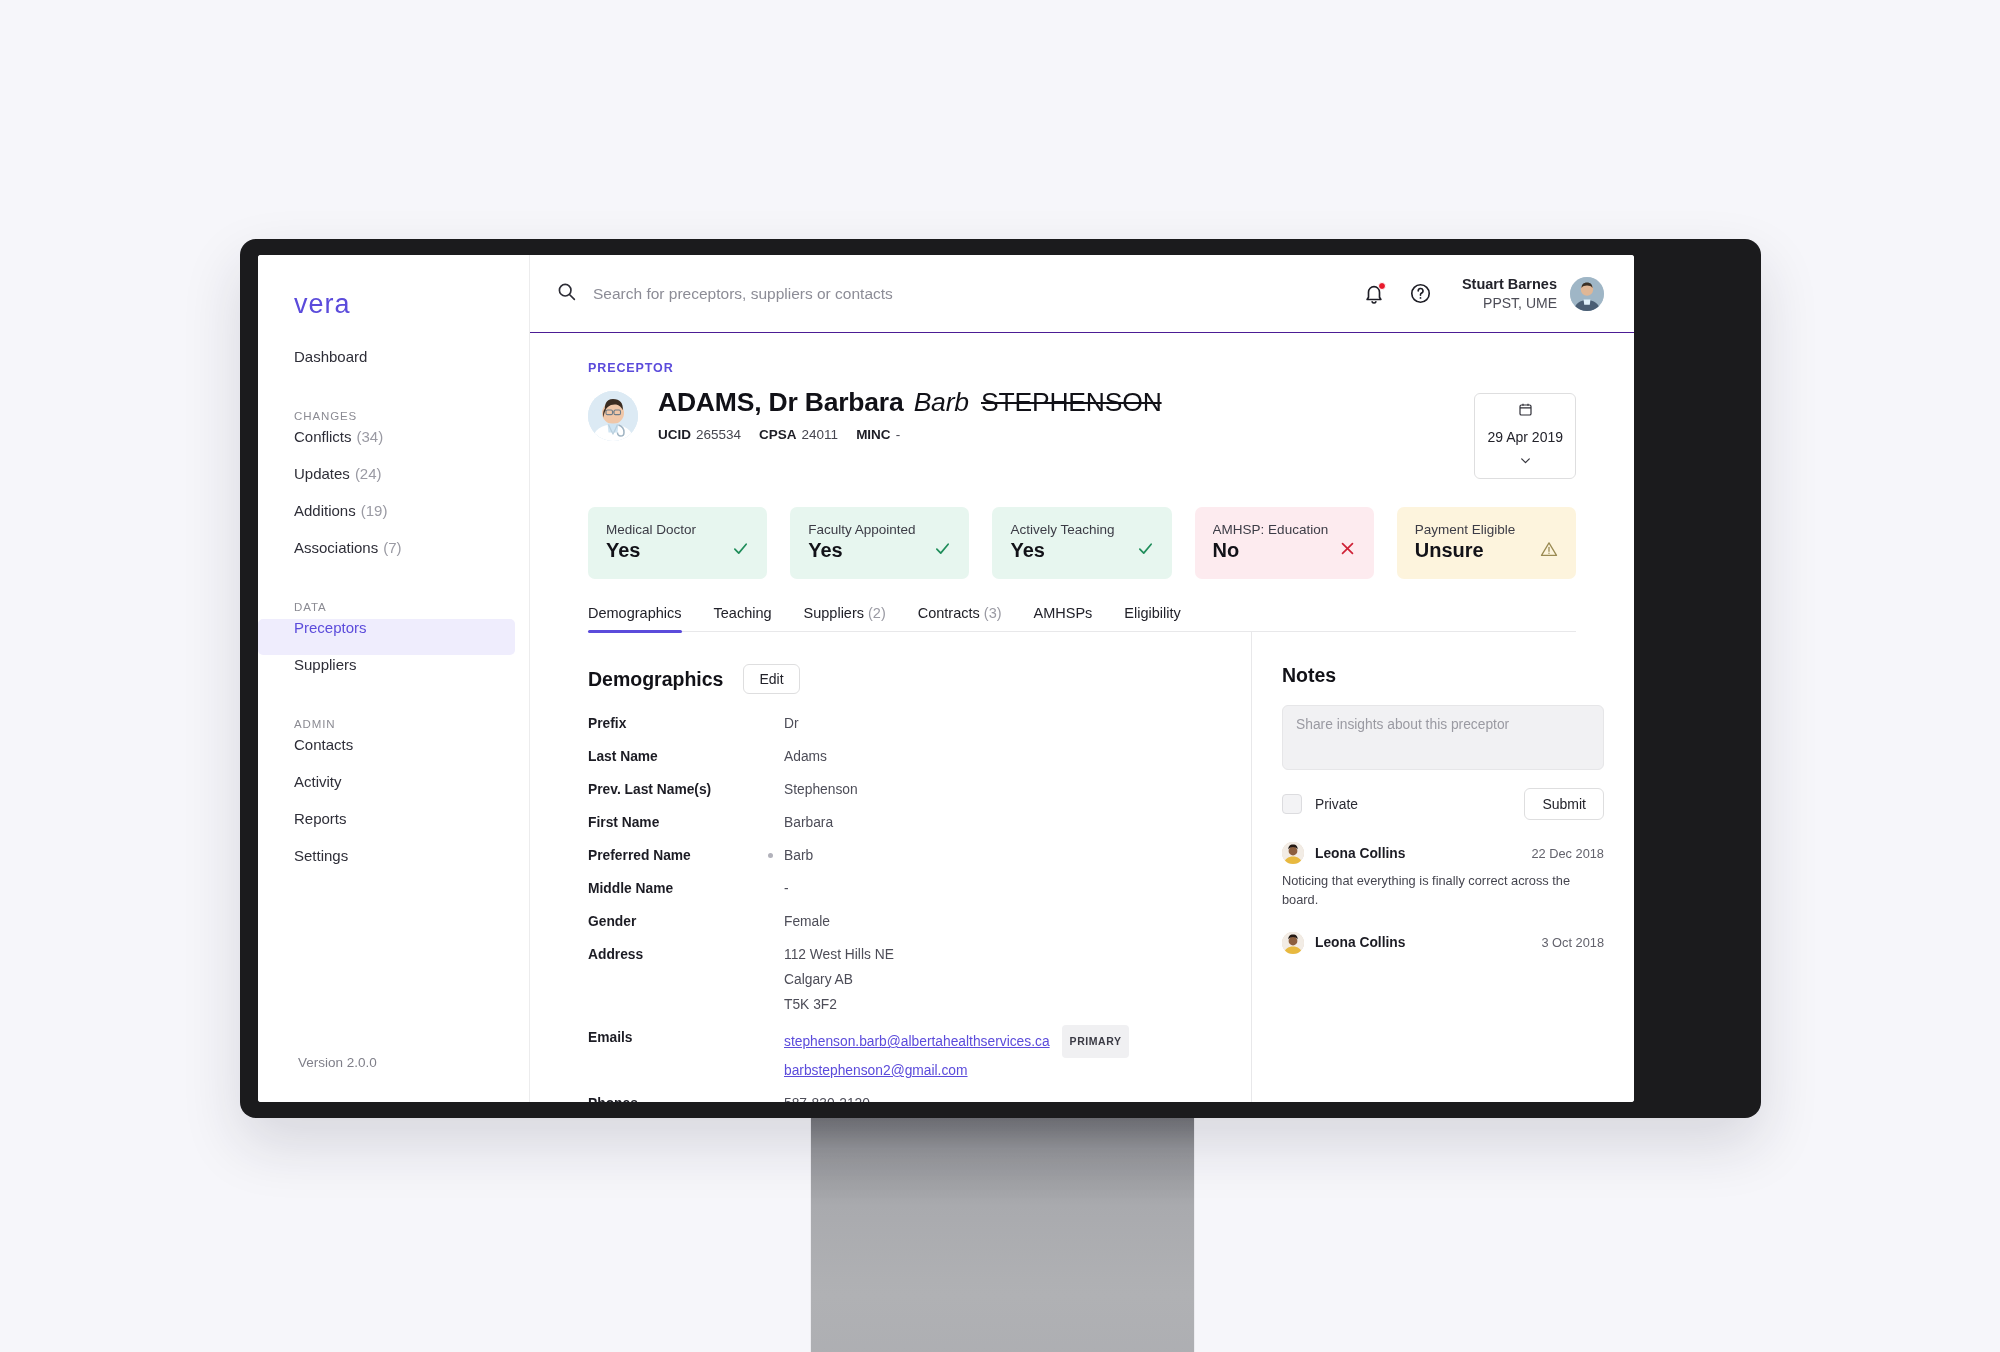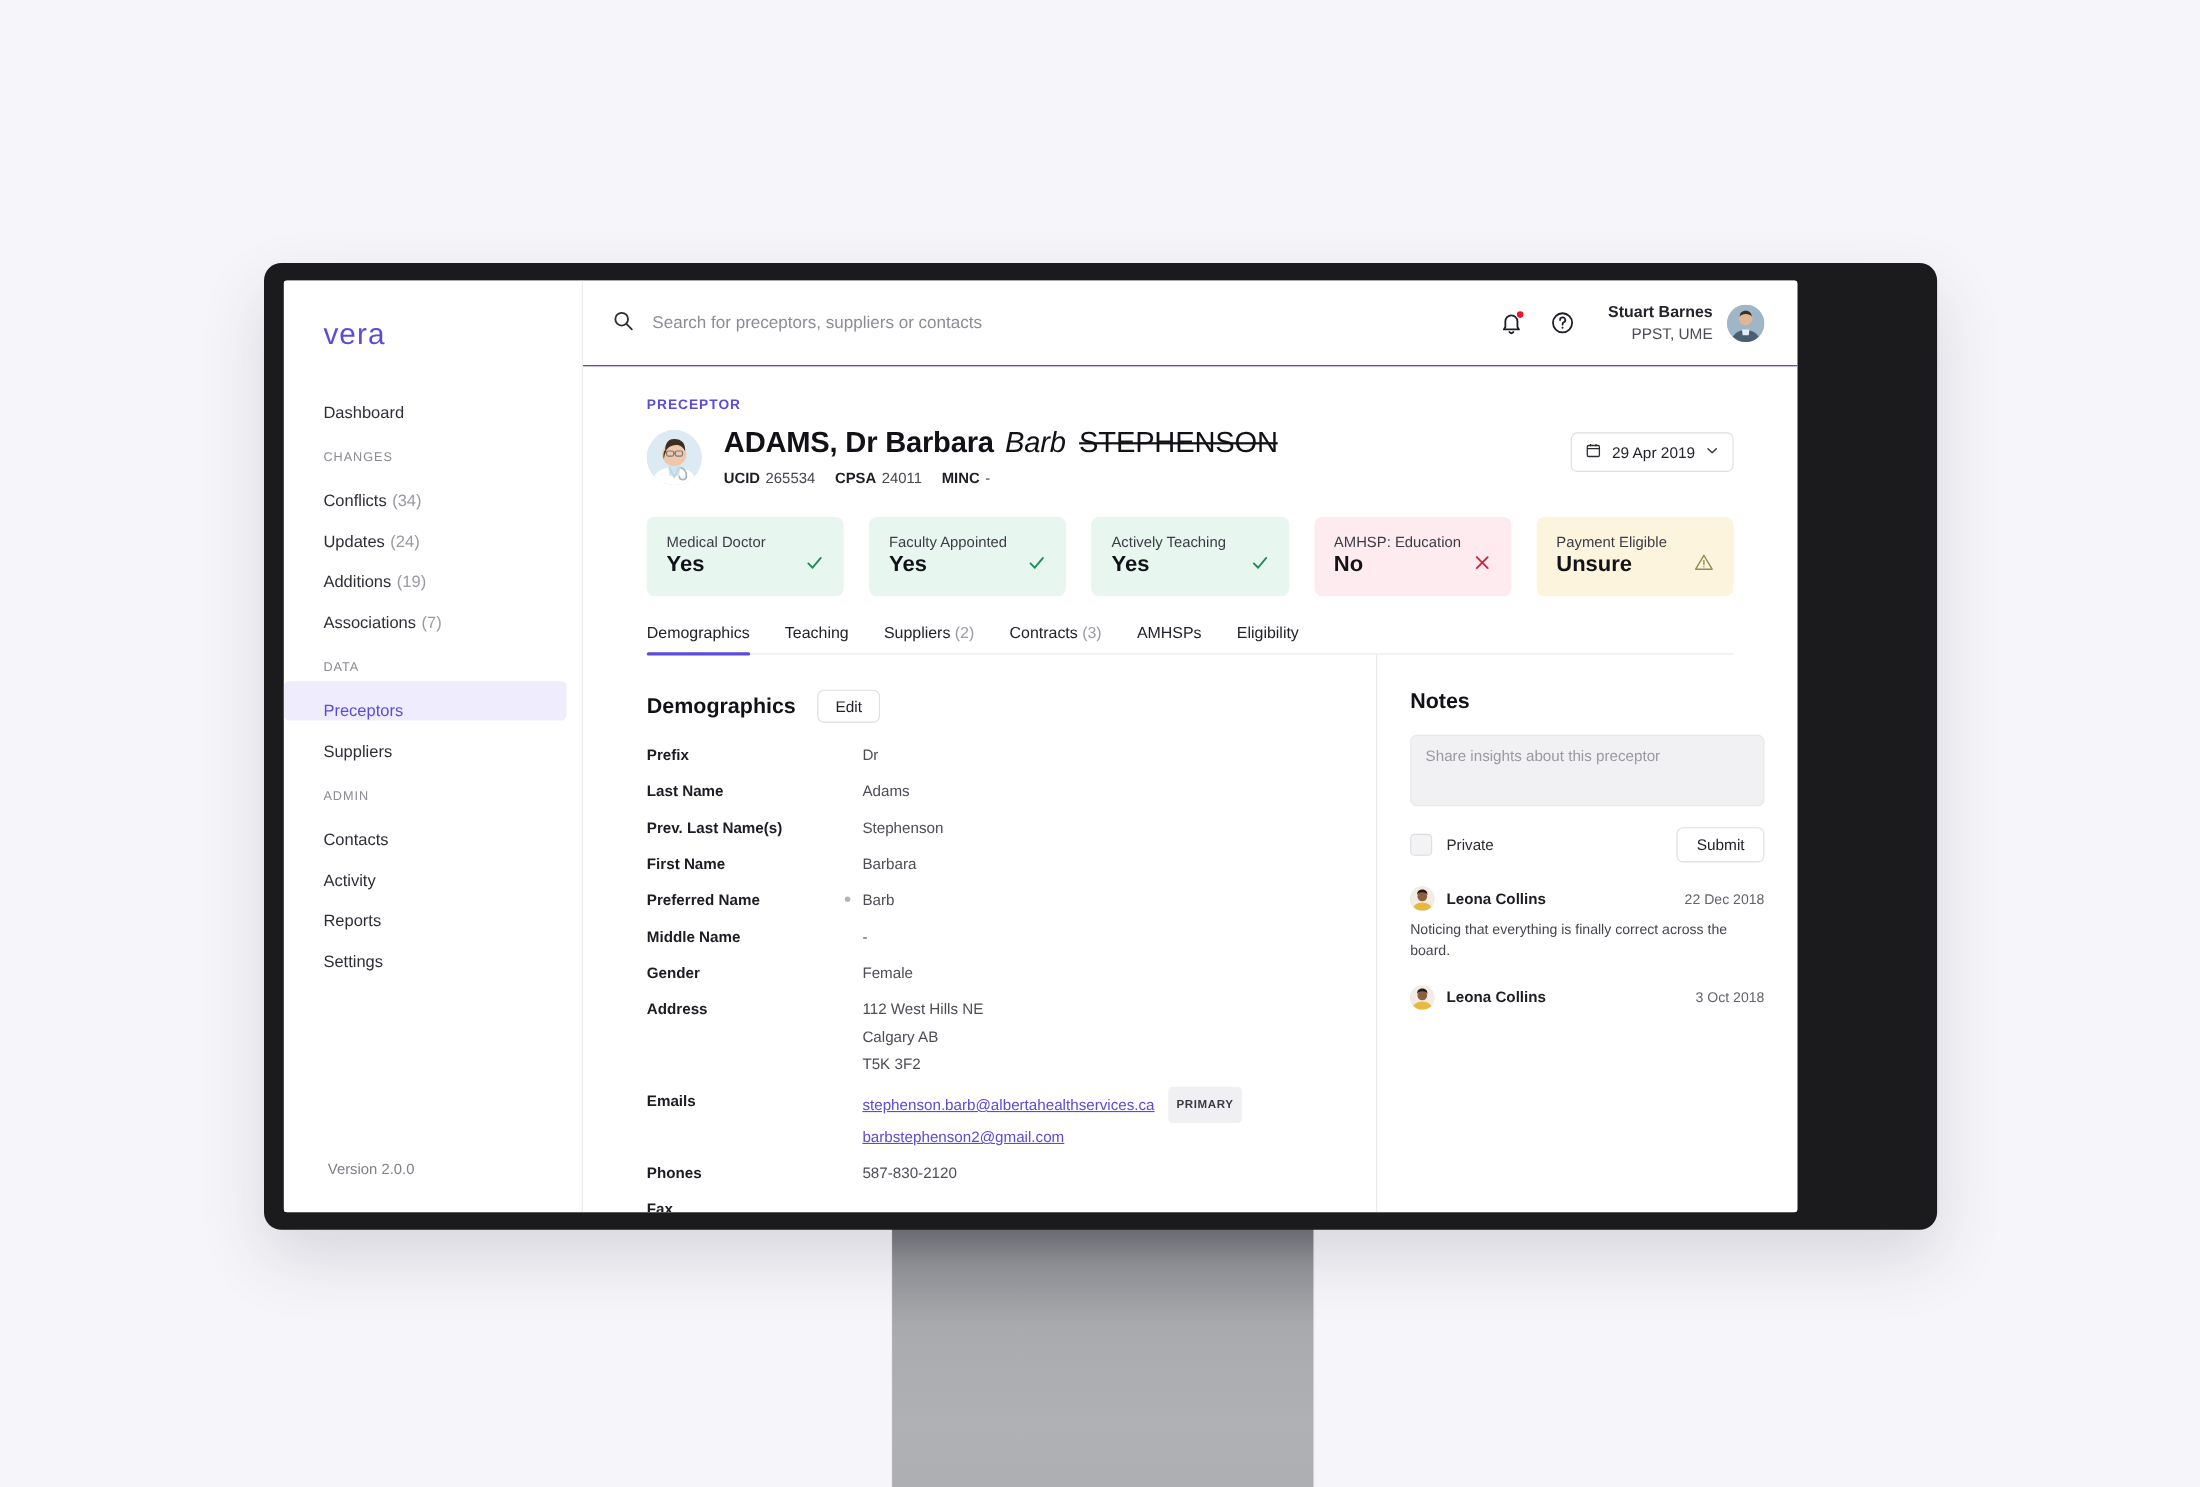--- a/index.html
+++ b/index.html
@@ -54,21 +54,21 @@
   }
   .nav-list { margin-top: 28px; }
   .nav-group-label {
     font-size: 11.5px;
     letter-spacing: .9px;
     color: #8b8b93;
     margin: 26px 0 6px 36px;
     font-weight: 400;
   }
   .nav-item {
-    display: flex; align-items: flex-end;
+    display: flex; align-items: flex-start;
     height: 36px;
     padding-left: 36px;
     font-size: 15px;
     color: #2e2e38;
     cursor: pointer;
     border-radius: 5px;
     margin: 1px 14px 1px 0;
   }
   .nav-item .count { color: #9a9aa3; margin-left: 5px; }
   .nav-item.active {
@@ -158,20 +158,21 @@
     align-self: flex-start;
     display: flex; align-items: center; gap: 9px;
     border: 1px solid #dededf;
     border-radius: 6px;
     padding: 8px 12px;
     font-size: 14px; color: #23232b;
     background: #fff;
     cursor: pointer;
     margin-top: 6px;
     white-space: nowrap;
+    flex-direction: column;
   }
 
   
   #status-cards {
     display: flex; gap: 23px;
     margin: 28px 58px 0 58px;
   }
   .status-card {
     flex: 1;
     border-radius: 7px;

